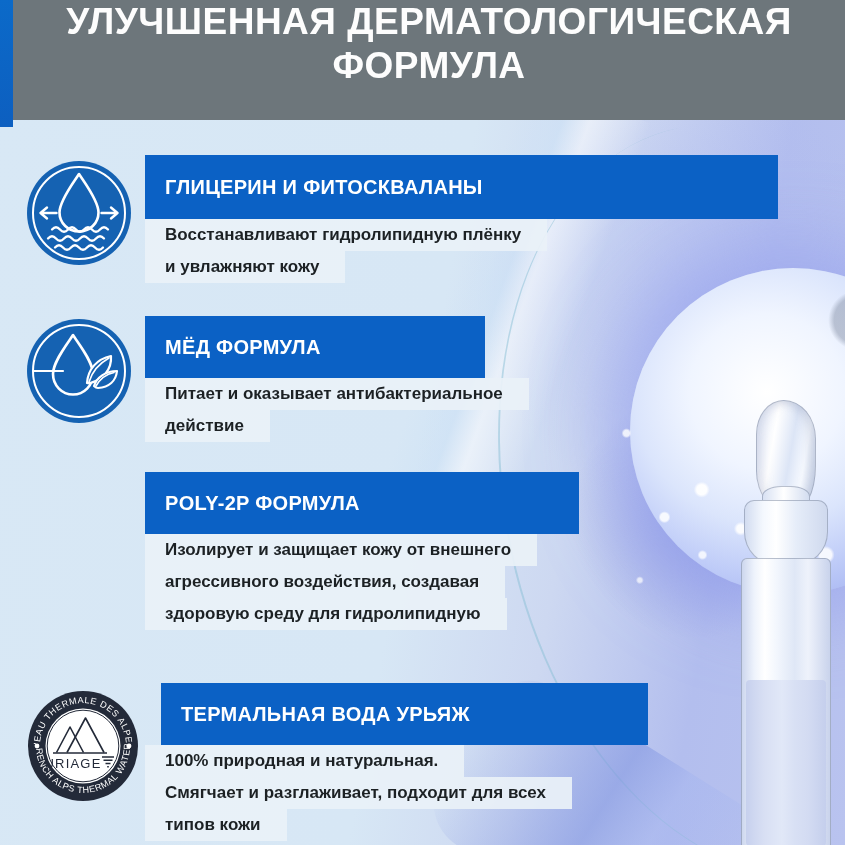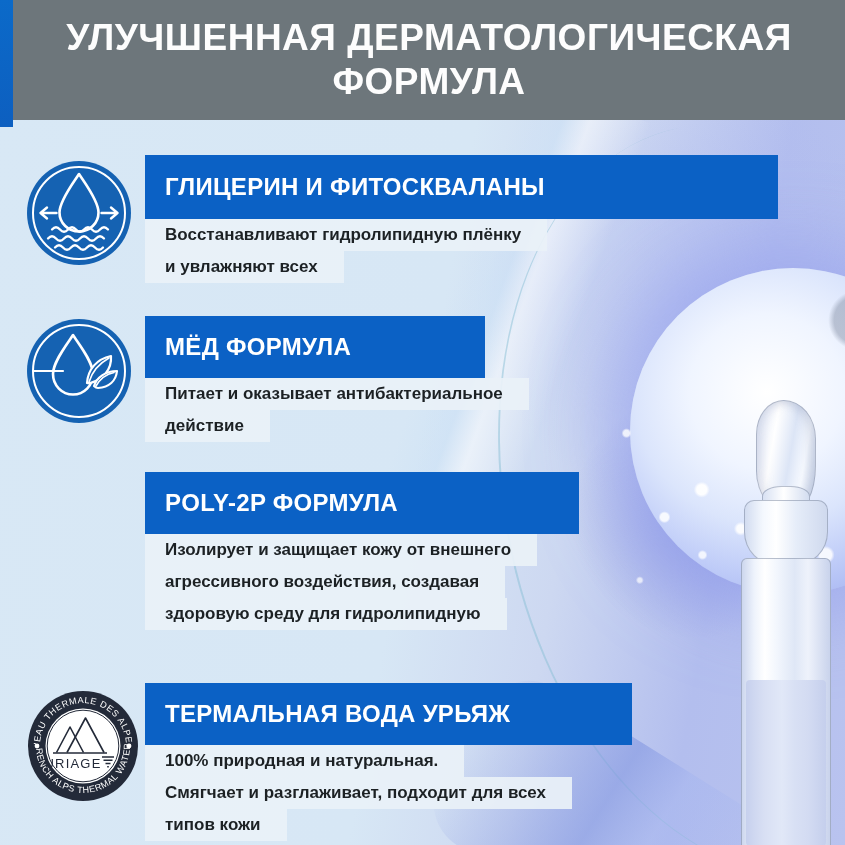--- a/index.html
+++ b/index.html
@@ -49,36 +49,36 @@
     border:1.5px solid rgba(120,132,156,.5);}
   .amp-body{position:absolute;left:741px;top:558px;width:88px;height:287px;border-radius:6px 6px 0 0;
     background:linear-gradient(90deg,#cdd7ee 0%,#eef3fc 14%,#ffffff 26%,#f2f6fd 40%,#dfe7f6 60%,#eef2fb 75%,#c9d3ec 100%);
     border:1.5px solid rgba(120,132,156,.5);border-bottom:none;}
   .amp-liquid{position:absolute;left:5%;right:5%;top:42%;bottom:0;border-radius:4px;opacity:.85;
     background:linear-gradient(90deg,#c3cdec,#dfe6f7 45%,#c3cdec);}
   
   .edge-stripe{position:absolute;left:0;top:0;width:13px;height:127px;z-index:3;
     background:linear-gradient(180deg,#0b6ac9,#0d5fc0);}
   .header-band{position:absolute;left:13px;top:0;width:832px;height:120px;z-index:2;
-    background:#6d767b;display:flex;flex-direction:column;justify-content:center;align-items:center;}
+    background:#6d767b;display:flex;flex-direction:column;justify-content:flex-start;align-items:center;}
   .header-band span{display:block;color:#fdfdfd;font-weight:bold;font-size:37px;line-height:1.18;
     letter-spacing:.5px;text-align:center;}
   
   .icon{position:absolute;z-index:2;line-height:0;}
   .i1{left:27px;top:161px;}
   .i2{left:27px;top:319px;}
   .i3{left:24px;top:480px;}
   .i4{left:28px;top:691px;}
   .bar{position:absolute;left:145px;z-index:2;background:#0b61c5;display:flex;align-items:center;
     padding-left:20px;box-sizing:border-box;}
-  .bar span{color:#ffffff;font-weight:bold;font-size:24px;letter-spacing:.3px;white-space:nowrap;}
+  .bar span{color:#ffffff;font-weight:bold;font-size:20px;letter-spacing:.3px;white-space:nowrap;}
   .b1{top:155px;width:633px;height:64px;}
   .b2{top:316px;width:340px;height:62px;}
   .b3{top:472px;width:434px;height:62px;}
-  .b4{top:683px;width:487px;height:62px;}
+  .b4{top:683px;width:487px;height:62px;margin-left:16px;}
   .desc{position:absolute;left:145px;z-index:2;display:flex;flex-direction:column;align-items:flex-start;}
   .d1{top:219px;} .d2{top:378px;} .d3{top:534px;} .d4{top:745px;}
   .dl{display:inline-block;background:rgba(233,241,248,.93);color:#1c2124;font-weight:bold;
     font-size:17px;line-height:26px;padding:3px 26px 3px 20px;white-space:nowrap;}
 </style>
 </head>
 <body>
 
 <div class="poster">
 
@@ -113,21 +113,21 @@
       <path d="M25 68.5 q4 -4.5 8 0 t8 0 t8 0 t8 0 t8 0 t8 0 t8 0" fill="none" stroke="#ffffff" stroke-width="2.3" stroke-linecap="round"></path>
       <path d="M21 77.5 q4 -4.5 8 0 t8 0 t8 0 t8 0 t8 0 t8 0 t8 0" fill="none" stroke="#ffffff" stroke-width="2.3" stroke-linecap="round"></path>
       <path d="M28 86.5 q4 -4.5 8 0 t8 0 t8 0 t8 0 t8 0 t8 0" fill="none" stroke="#ffffff" stroke-width="2.3" stroke-linecap="round"></path>
     </svg>
   </div>
   <div class="bar b1">
     <span>ГЛИЦЕРИН И ФИТОСКВАЛАНЫ</span>
   </div>
   <div class="desc d1">
     <div class="dl">Восстанавливают гидролипидную плёнку</div>
-    <div class="dl">и увлажняют всех</div>
+    <div class="dl">и увлажняют кожу</div>
   </div>
 
   <div class="icon i2">
     <svg width="104" height="104" viewBox="0 0 104 104">
       <circle cx="52" cy="52" r="52" fill="#1562b2"></circle>
       <circle cx="52" cy="52" r="46" fill="none" stroke="#ffffff" stroke-width="2"></circle>
       <path d="M7 52 H36" stroke="#ffffff" stroke-width="2.2" stroke-linecap="round"></path>
       <path d="M46 16 C41 24 26 42.5 26 55 C26 66.5 35 75.5 46 75.5 C57 75.5 66 66.5 66 55 C66 42.5 51 24 46 16 Z" fill="none" stroke="#ffffff" stroke-width="2.6" stroke-linejoin="round"></path>
       <path d="M60 64 C61 50 70 40 84 37 C85 50 76 61 63 64 C61.5 64.4 60 64 60 64 Z" fill="#1562b2" stroke="#ffffff" stroke-width="2.2" stroke-linejoin="round"></path>
       <path d="M62 63 C65 53 73 44 82 39" fill="none" stroke="#ffffff" stroke-width="1.6" stroke-linecap="round"></path>

